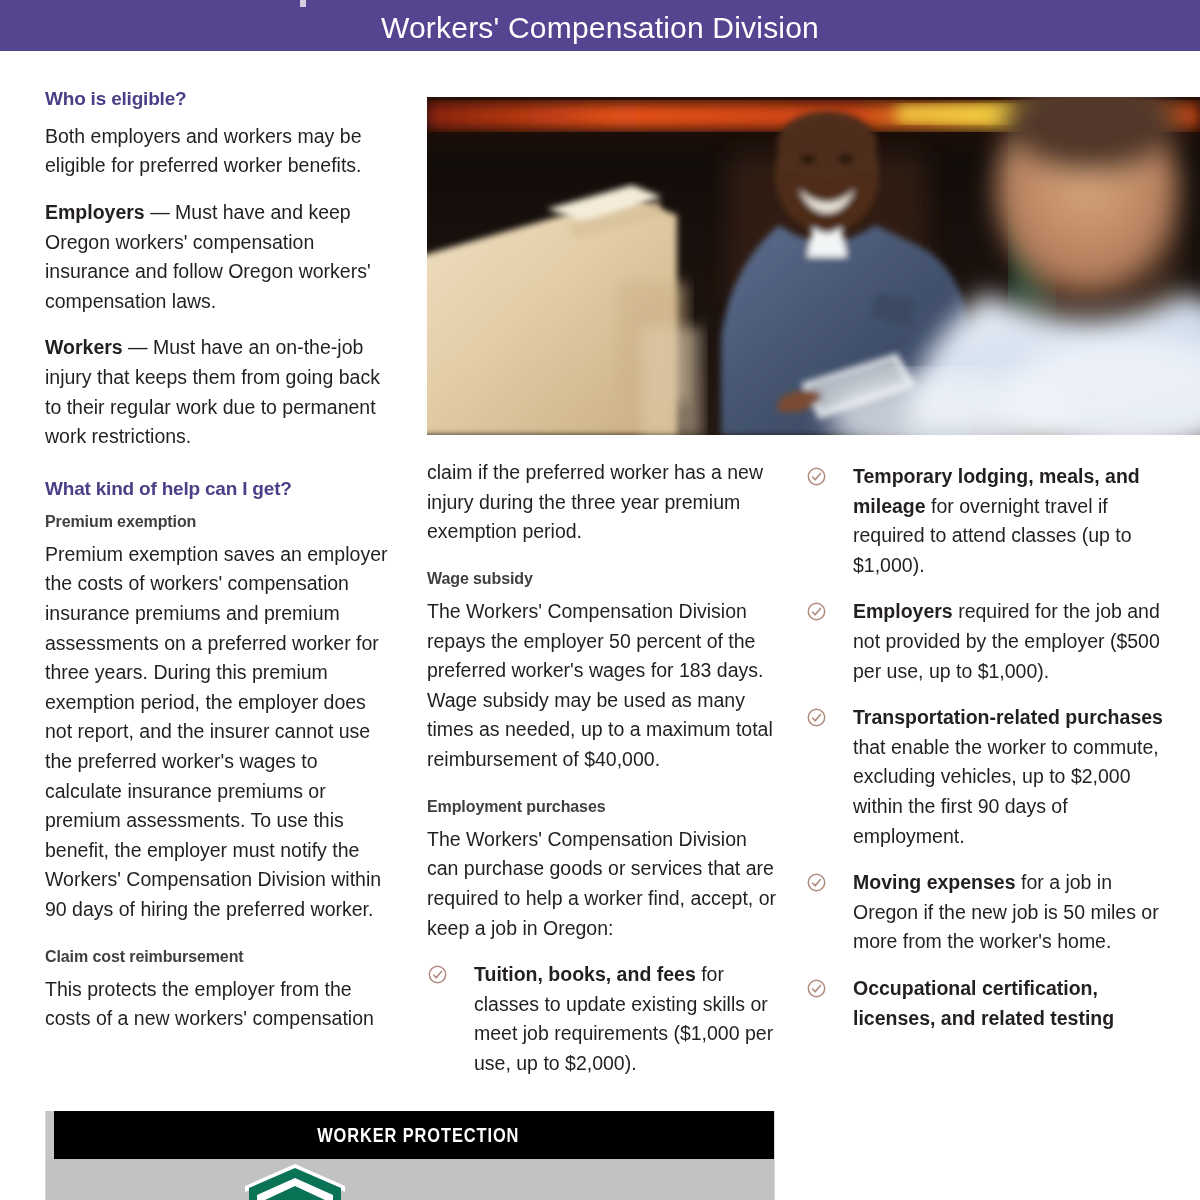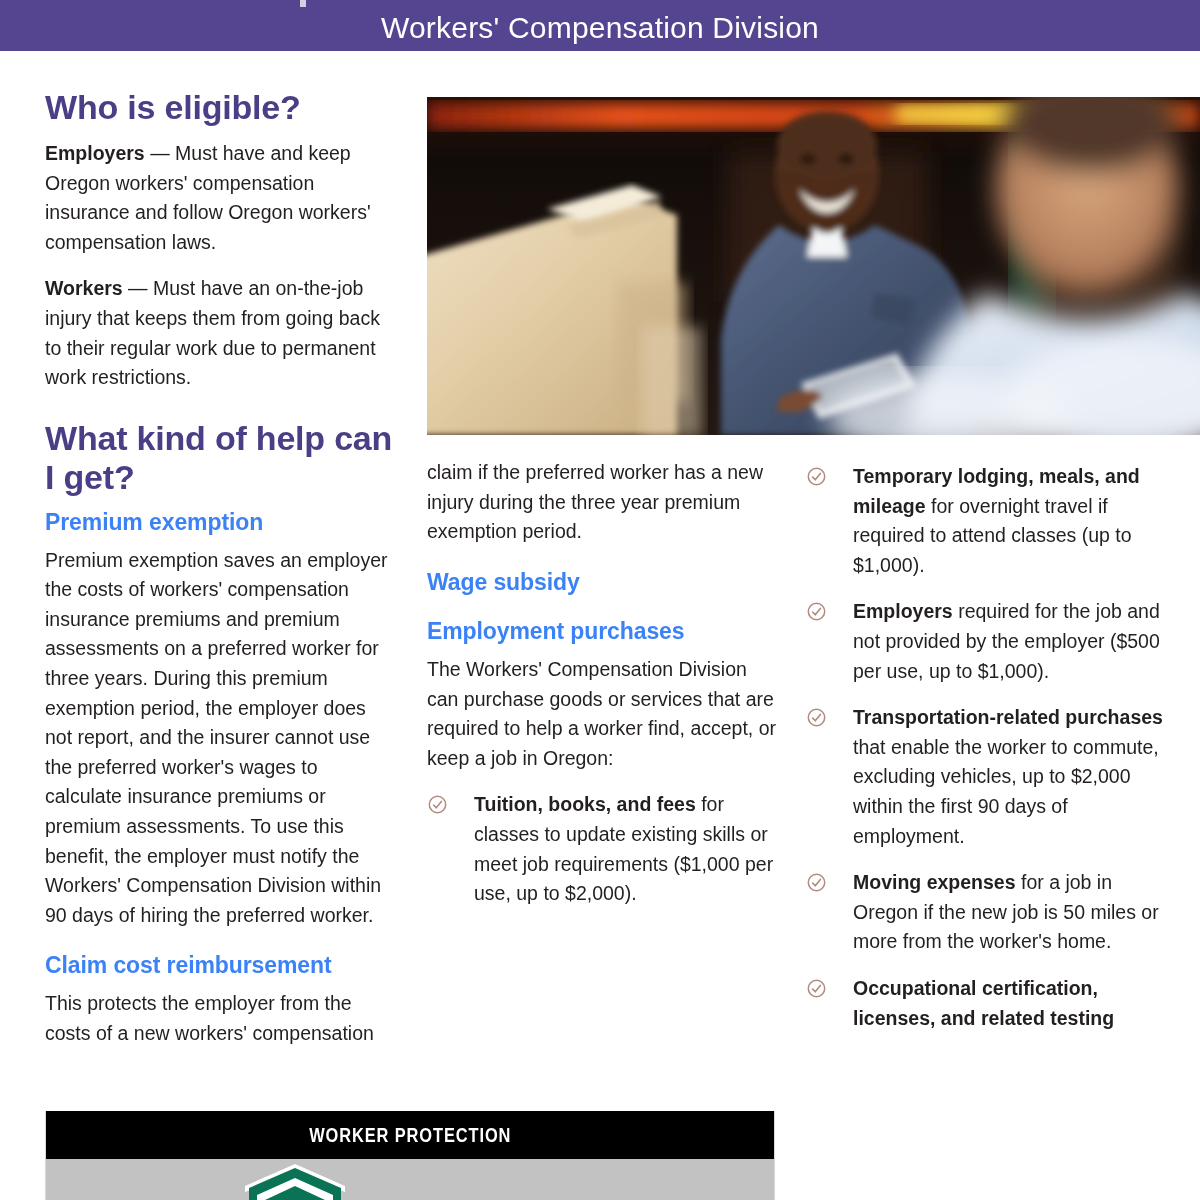--- a/index.html
+++ b/index.html
@@ -60,31 +60,31 @@
     font-size: 19.5px;
     line-height: 29.6px;
     color: #231f20;
   }
   .col-left  { left: 45px;  top: 88px;  width: 350px; }
   .col-mid   { left: 427px; top: 458px; width: 352px; }
   .col-right { left: 806px; top: 458px; width: 360px; }
 
   h2.section-head {
     color: #4a3f86;
-    font-size: 34px;
+    font-size: 19px;
     font-weight: bold;
     line-height: 1.15;
     margin: 0 0 12px 0;
     letter-spacing: -0.2px;
   }
   h2.section-head.spaced { margin-top: 26px; }
 
   h3.sub-head {
-    color: #3b82f6;
-    font-size: 23px;
+    color: #404040;
+    font-size: 16px;
     font-weight: bold;
     line-height: 1.2;
     margin: 0 0 9px 0;
     letter-spacing: -0.1px;
   }
   h3.sub-head.gap { margin-top: 22px; }
 
   p.body {
     margin: 0 0 17px 0;
   }
@@ -119,21 +119,21 @@
     position: absolute;
     left: 45px; top: 1111px;
     width: 730px; height: 89px;
     background: #c6c6c6;
     border-left: 1px solid #d8d8d8;
     border-right: 1px solid #d8d8d8;
     overflow: hidden;
   }
   .wp-bar {
     position: absolute;
-    left: 0; top: 0;
+    left: 8px; top: 0;
     width: 100%; height: 48px;
     background: #000000;
     display: flex;
     align-items: center;
     justify-content: center;
   }
   .wp-bar-title {
     color: #ffffff;
     font-size: 20px;
     font-weight: bold;
@@ -250,20 +250,21 @@
         <path d="M560 196 q100 54 200 0 l60 30 q60 30 60 112 l-400 0 q0 -84 80 -142 Z" fill="url(#shirtG2)"></path>
         <ellipse cx="700" cy="300" rx="120" ry="60" fill="#eef3f9" opacity="0.9"></ellipse>
       </g>
       <ellipse cx="520" cy="320" rx="120" ry="42" fill="#f3f6fa" opacity="0.75" filter="url(#soft2)"></ellipse>
     </svg>
   </div>
 
   <div class="col col-left">
     <h2 class="section-head">Who is eligible?</h2>
 
+    <p class="body">Both employers and workers may be eligible for preferred worker benefits.</p>
 
     <p class="body"><span class="b">Employers</span><span> — </span><span>Must have and keep Oregon workers' compensation insurance and follow Oregon workers' compensation laws.</span></p>
 
     <p class="body"><span class="b">Workers</span><span> — </span><span>Must have an on-the-job injury that keeps them from going back to their regular work due to permanent work restrictions.</span></p>
 
     <h2 class="section-head spaced">What kind of help can I get?</h2>
 
     <h3 class="sub-head">Premium exemption</h3>
 
     <p class="body">Premium exemption saves an employer the costs of workers' compensation insurance premiums and premium assessments on a preferred worker for three years. During this premium exemption period, the employer does not report, and the insurer cannot use the preferred worker's wages to calculate insurance premiums or premium assessments. To use this benefit, the employer must notify the Workers' Compensation Division within 90 days of hiring the preferred worker.</p>
@@ -271,20 +272,21 @@
     <h3 class="sub-head gap">Claim cost reimbursement</h3>
 
     <p class="body">This protects the employer from the costs of a new workers' compensation</p>
   </div>
 
   <div class="col col-mid">
     <p class="body">claim if the preferred worker has a new injury during the three year premium exemption period.</p>
 
     <h3 class="sub-head gap">Wage subsidy</h3>
 
+    <p class="body">The Workers' Compensation Division repays the employer 50 percent of the preferred worker's wages for 183 days. Wage subsidy may be used as many times as needed, up to a maximum total reimbursement of $40,000.</p>
 
     <h3 class="sub-head gap">Employment purchases</h3>
 
     <p class="body">The Workers' Compensation Division can purchase goods or services that are required to help a worker find, accept, or keep a job in Oregon:</p>
 
     <ul class="bullets">
       <li>
         <span class="bullet-icon">
           <svg width="21" height="21" viewBox="0 0 21 21" aria-hidden="true">
             <circle cx="10.5" cy="10.5" r="8.2" fill="none" stroke="#b08a7e" stroke-width="1.5"></circle>

